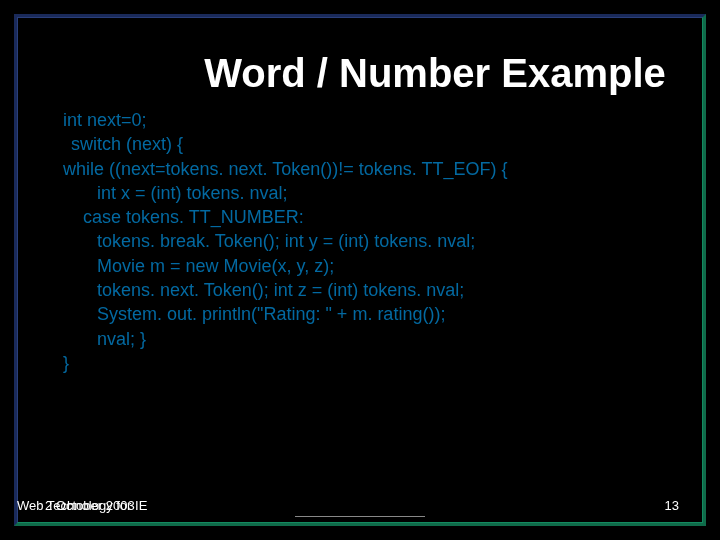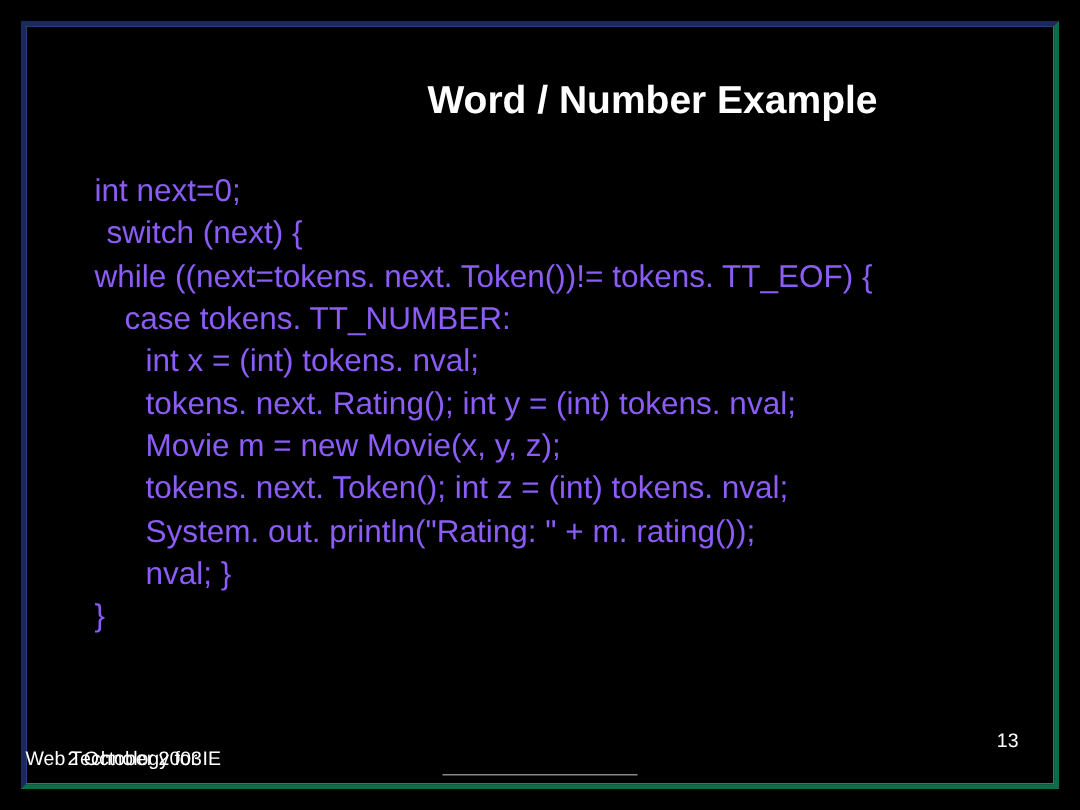--- a/index.html
+++ b/index.html
@@ -28,30 +28,30 @@
     position: absolute;
     inset: 0;
     border-top: 1px solid #2a3f7a;
     border-left: 1px solid #2a3f7a;
     border-right: 1px solid #148a60;
     border-bottom: 1px solid #148a60;
     pointer-events: none;
   }
   .title {
     color: #fff;
-    font-size: 26px;
+    font-size: 40px;
     font-weight: bold;
     text-align: center;
     margin-top: 34px;
-    margin-bottom: 32px;
+    margin-bottom: 12px;
     padding-left: 150px;
   }
   .code {
-    color: #8b5cf6;
-    font-size: 21px;
+    color: #0369a1;
+    font-size: 18px;
     line-height: 1.35;
     padding-left: 46px;
     padding-right: 20px;
     font-family: Arial, Helvetica, sans-serif;
   }
   .code .line { white-space: pre; }
   .ind1 { padding-left: 8px; }
   .ind2 { padding-left: 20px; }
   .ind3 { padding-left: 34px; }
   .footer {
@@ -79,36 +79,36 @@
     left: 50%;
     transform: translateX(-50%);
     top: 18px;
     width: 130px;
     height: 1px;
     background: #888;
   }
   .footer-right {
     position: absolute;
     right: 24px;
-    bottom: 12px;
+    bottom: 0;
   }
 </style>
 </head>
 <body>
 
 <div class="slide">
   <div class="title">Word / Number Example</div>
 
   <div class="code">
     <div class="line">int next=0;</div>
     <div class="line ind1">switch (next) {</div>
     <div class="line">while ((next=tokens. next. Token())!= tokens. TT_EOF) {</div>
+    <div class="line ind3">int x = (int) tokens. nval;</div>
     <div class="line ind2">case tokens. TT_NUMBER:</div>
-    <div class="line ind3">int x = (int) tokens. nval;</div>
-    <div class="line ind3">tokens. next. Rating(); int y = (int) tokens. nval;</div>
+    <div class="line ind3">tokens. break. Token(); int y = (int) tokens. nval;</div>
     <div class="line ind3">Movie m = new Movie(x, y, z);</div>
     <div class="line ind3">tokens. next. Token(); int z = (int) tokens. nval;</div>
     <div class="line ind3">System. out. println("Rating: " + m. rating());</div>
     <div class="line ind3">nval; }</div>
     <div class="line">}</div>
   </div>
 
   <div class="footer">
     <div class="footer-left">2 October 2003</div>
     <div class="footer-center">Web Technology for IE</div>

